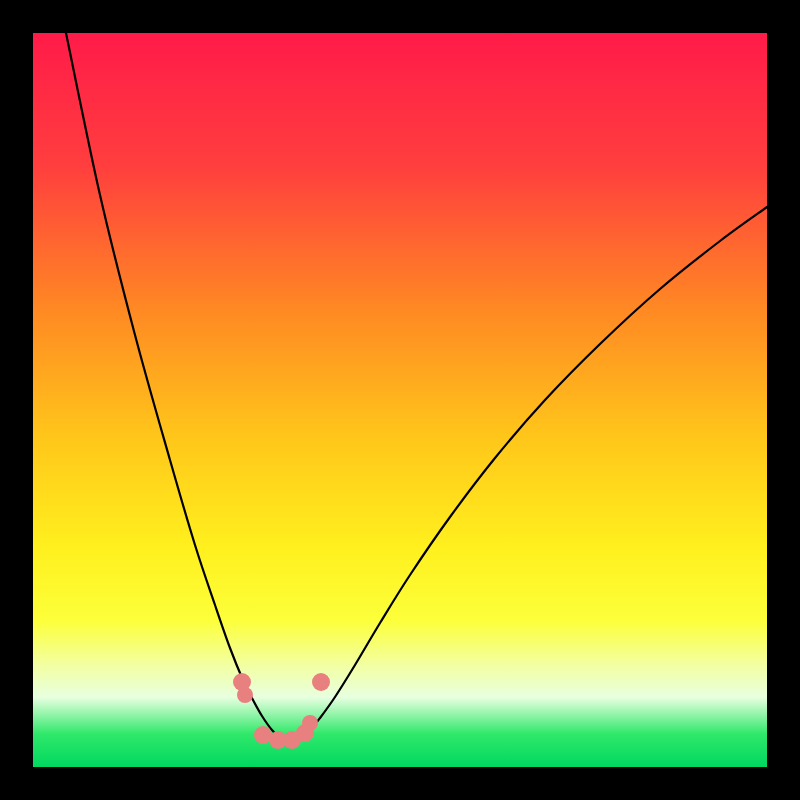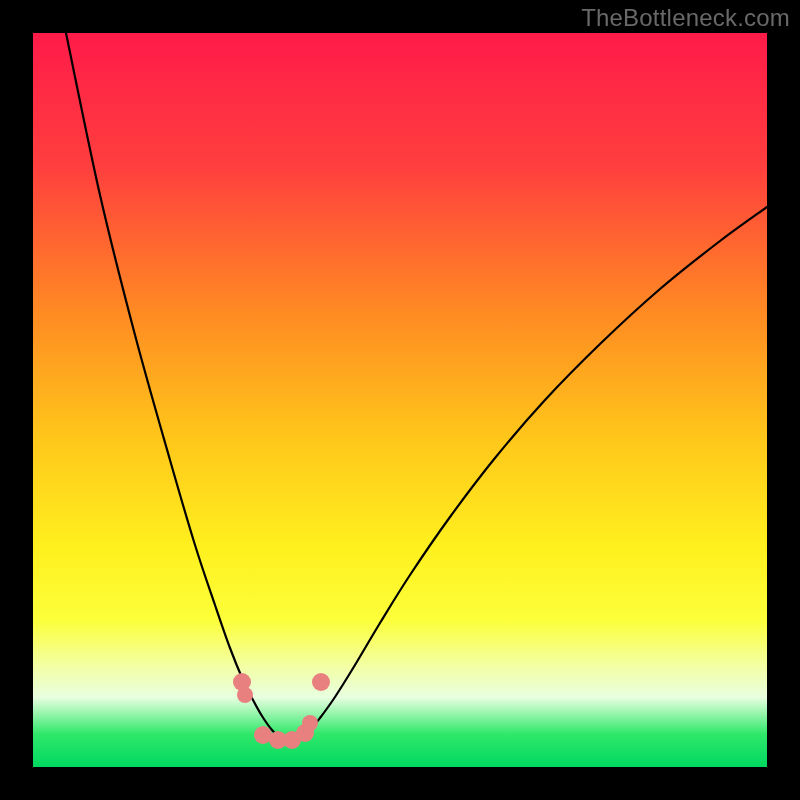--- a/index.html
+++ b/index.html
@@ -60,15 +60,14 @@
         <circle cx="245" cy="695" r="8" fill="#e98080"></circle>
         <circle cx="263" cy="735" r="9" fill="#e98080"></circle>
         <circle cx="278" cy="740" r="9" fill="#e98080"></circle>
         <circle cx="292" cy="740" r="9" fill="#e98080"></circle>
         <circle cx="305" cy="733" r="9" fill="#e98080"></circle>
         <circle cx="310" cy="723" r="8" fill="#e98080"></circle>
         <circle cx="321" cy="682" r="9" fill="#e98080"></circle>
       </g>
 </svg>
 
-<div class="watermark">TheBottleneck.com</div>
 
 </div>
 
 </body></html>

